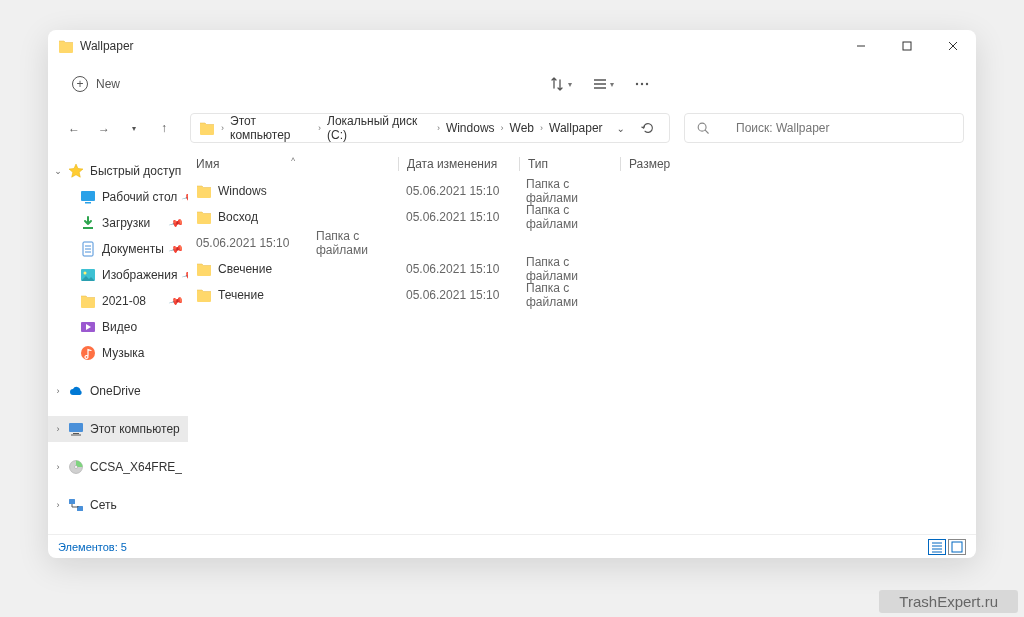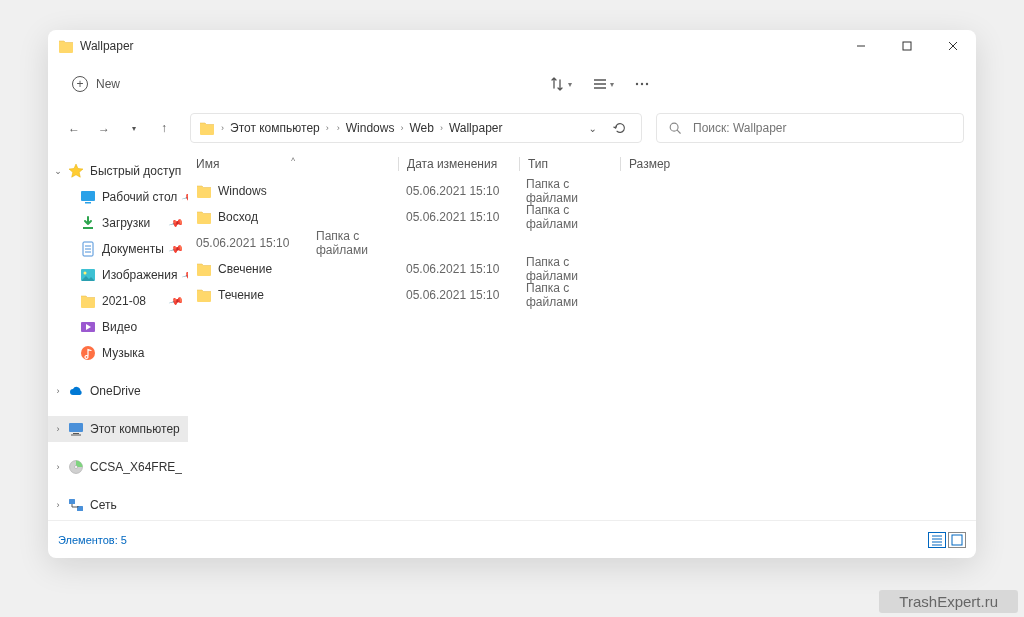--- a/index.html
+++ b/index.html
@@ -135,28 +135,28 @@
     color: #777;
     padding: 0 2px;
   }
   .addr-spacer { flex: 1; }
   .addr-ctrl {
     color: #555;
     font-size: 10px;
     padding: 0 6px;
   }
   .searchbox {
-    width: 308px;
+    width: 280px;
     height: 30px;
     border: 1px solid #e5e5e5;
     border-radius: 4px;
     display: flex;
     align-items: center;
     padding: 0 10px;
-    gap: 8px;
+    gap: 23px;
     color: #999;
     margin-left: 8px;
   }
   
   .main {
     flex: 1;
     display: flex;
     overflow: hidden;
   }
   .sidebar {
@@ -228,21 +228,21 @@
     height: 26px;
     align-items: center;
   }
   .cell { padding: 0 8px; }
   .cell.name { width: 210px; display: flex; align-items: center; gap: 6px; }
   .cell.date { width: 120px; color: #666; }
   .cell.type { width: 100px; color: #666; }
   .cell.size { width: 80px; color: #666; }
   
   .statusbar {
-    height: 38px;
+    height: 24px;
     border-top: 1px solid #eee;
     display: flex;
     align-items: center;
     padding: 0 10px;
     color: #0067c0;
     font-size: 11px;
   }
   .statusbar .spacer { flex: 1; }
   .view-toggle {
     display: flex;
@@ -458,20 +458,23 @@
       <span class="icon">
           <svg width="16" height="16">
             <use href="#folder-icon"></use>
           </svg>
         </span>
       <span class="bc-sep">›</span>
       <span class="bc">
           <span>Этот компьютер</span>
         </span>
       <span class="bc-sep">›</span>
+      <span class="bc">
+          <span>Локальный диск (C:)</span>
+        </span>
       <span class="bc-sep">›</span>
       <span class="bc">
           <span>Windows</span>
         </span>
       <span class="bc-sep">›</span>
       <span class="bc">
           <span>Web</span>
         </span>
       <span class="bc-sep">›</span>
       <span class="bc">

